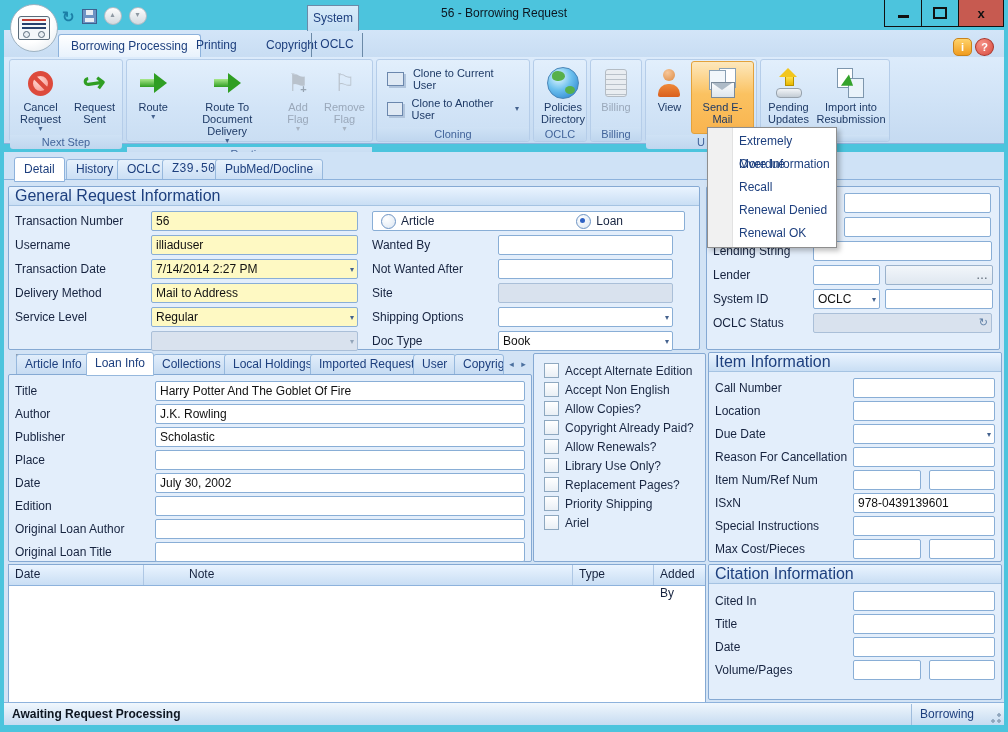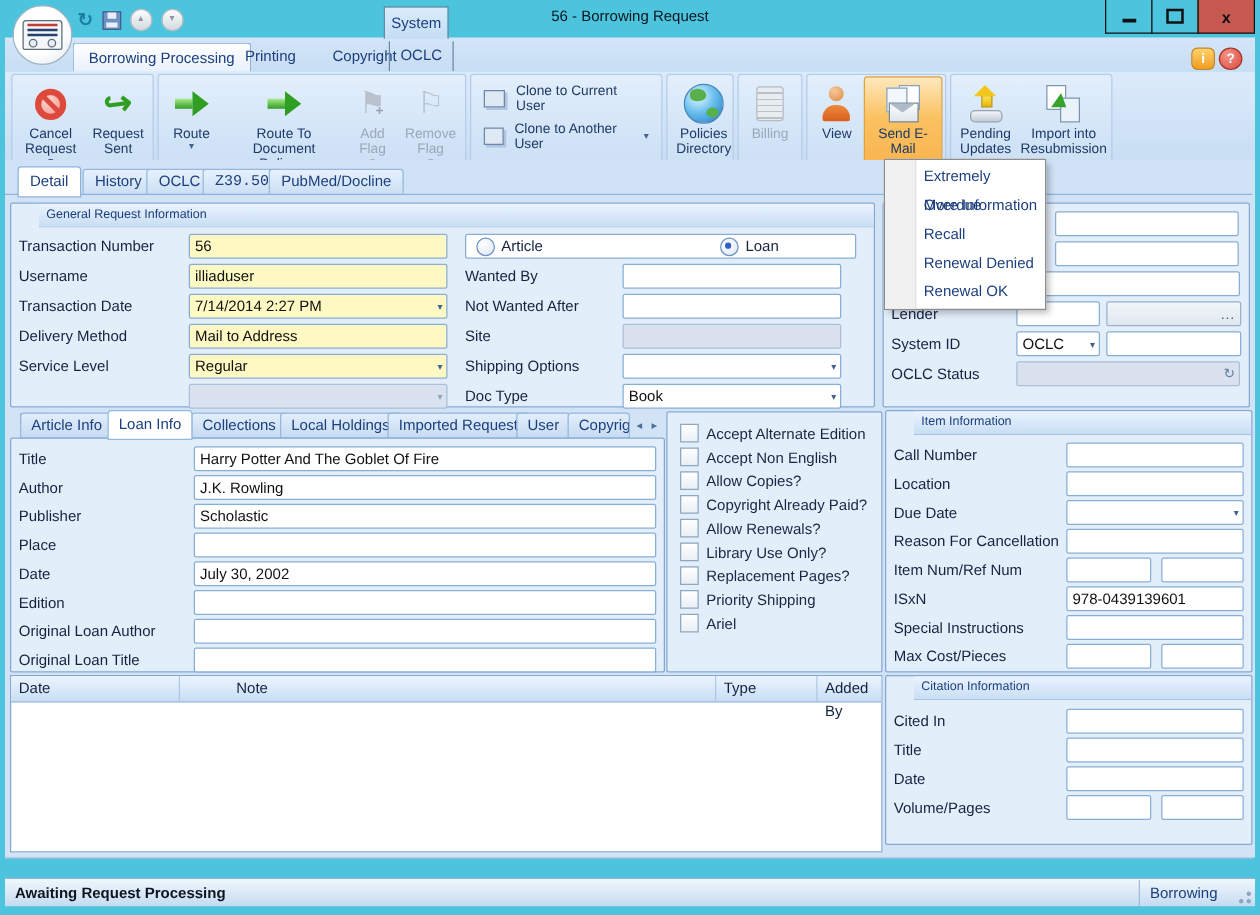--- a/index.html
+++ b/index.html
@@ -101,29 +101,29 @@
   .ic-import .garr{position:absolute;left:9px;top:8px;z-index:2;width:0;height:0;
                    border-left:10px solid #35a32c;border-top:7px solid transparent;border-bottom:7px solid transparent;transform:rotate(35deg);}
 
   
   #sendmail-menu{left:707px;top:127px;width:128px;background:#fff;border:1px solid #8e8e8e;z-index:60;
                  box-shadow:3px 3px 5px rgba(0,0,0,.25);padding:2px 0;}
   #sendmail-menu::before{content:"";position:absolute;left:0;top:0;bottom:0;width:24px;background:#f1f1f1;border-right:1px solid #e2e2e2;}
   .mitem{position:relative;height:23px;line-height:23px;padding-left:31px;color:#1d3f7e;font-size:12px;}
 
   
-  #content{left:4px;top:128px;width:1000px;height:558px;background:#cfe2f6;}
+  #content{left:4px;top:152px;width:1000px;height:558px;background:#cfe2f6;}
   .dtab{position:absolute;top:7px;height:20px;padding:0 9px;line-height:19px;color:#1d3f7e;
         background:linear-gradient(#e6f1fc,#cadef4);border:1px solid #96b8dd;border-radius:3px 3px 0 0;}
   .dtab.active{top:5px;height:23px;line-height:22px;background:#fff;z-index:4;border-color:#8db2dc;}
   #detail-page{left:0;top:27px;width:998px;height:530px;background:#d2e3f5;border:1px solid #8db2dc;border-left:none;border-right:none;}
 
   .panel{position:absolute;border:1px solid #85a9d3;background:#e3eefb;border-radius:2px;box-sizing:border-box;}
   .panel-h{height:18px;background:linear-gradient(#eaf4ff,#c9def4);border-bottom:1px solid #a5c3e2;
-           color:#1d3f7e;font-size:10px;line-height:17px;padding:0 6px;border-radius:2px 2px 0 0;margin-left:22px;}
+           color:#1d3f7e;font-size:16px;line-height:17px;padding:0 6px;border-radius:2px 2px 0 0;}
   .rows{display:flex;flex-direction:column;gap:4px;padding:5px 6px;}
   .row{display:flex;align-items:center;height:20px;flex:none;}
   .lbl{font-size:12px;color:#16233f;}
   .lbl.dis{color:#8d9cb0;margin-top:36px;}
   .fld{height:18px;border:1px solid #89aed6;background:#fff;border-radius:2px;font-size:12px;color:#111;
        display:flex;align-items:center;padding:0 4px;position:relative;box-sizing:content-box;}
   .fld.ro{background:#fef9c3;}
   .fld.dis{background:#d9e2ee;border-color:#aabfd8;}
   .fld .fcaret{position:absolute;right:3px;top:5px;font-size:8px;color:#44628e;}
   .fld.dis .fcaret{color:#93a5ba;}

